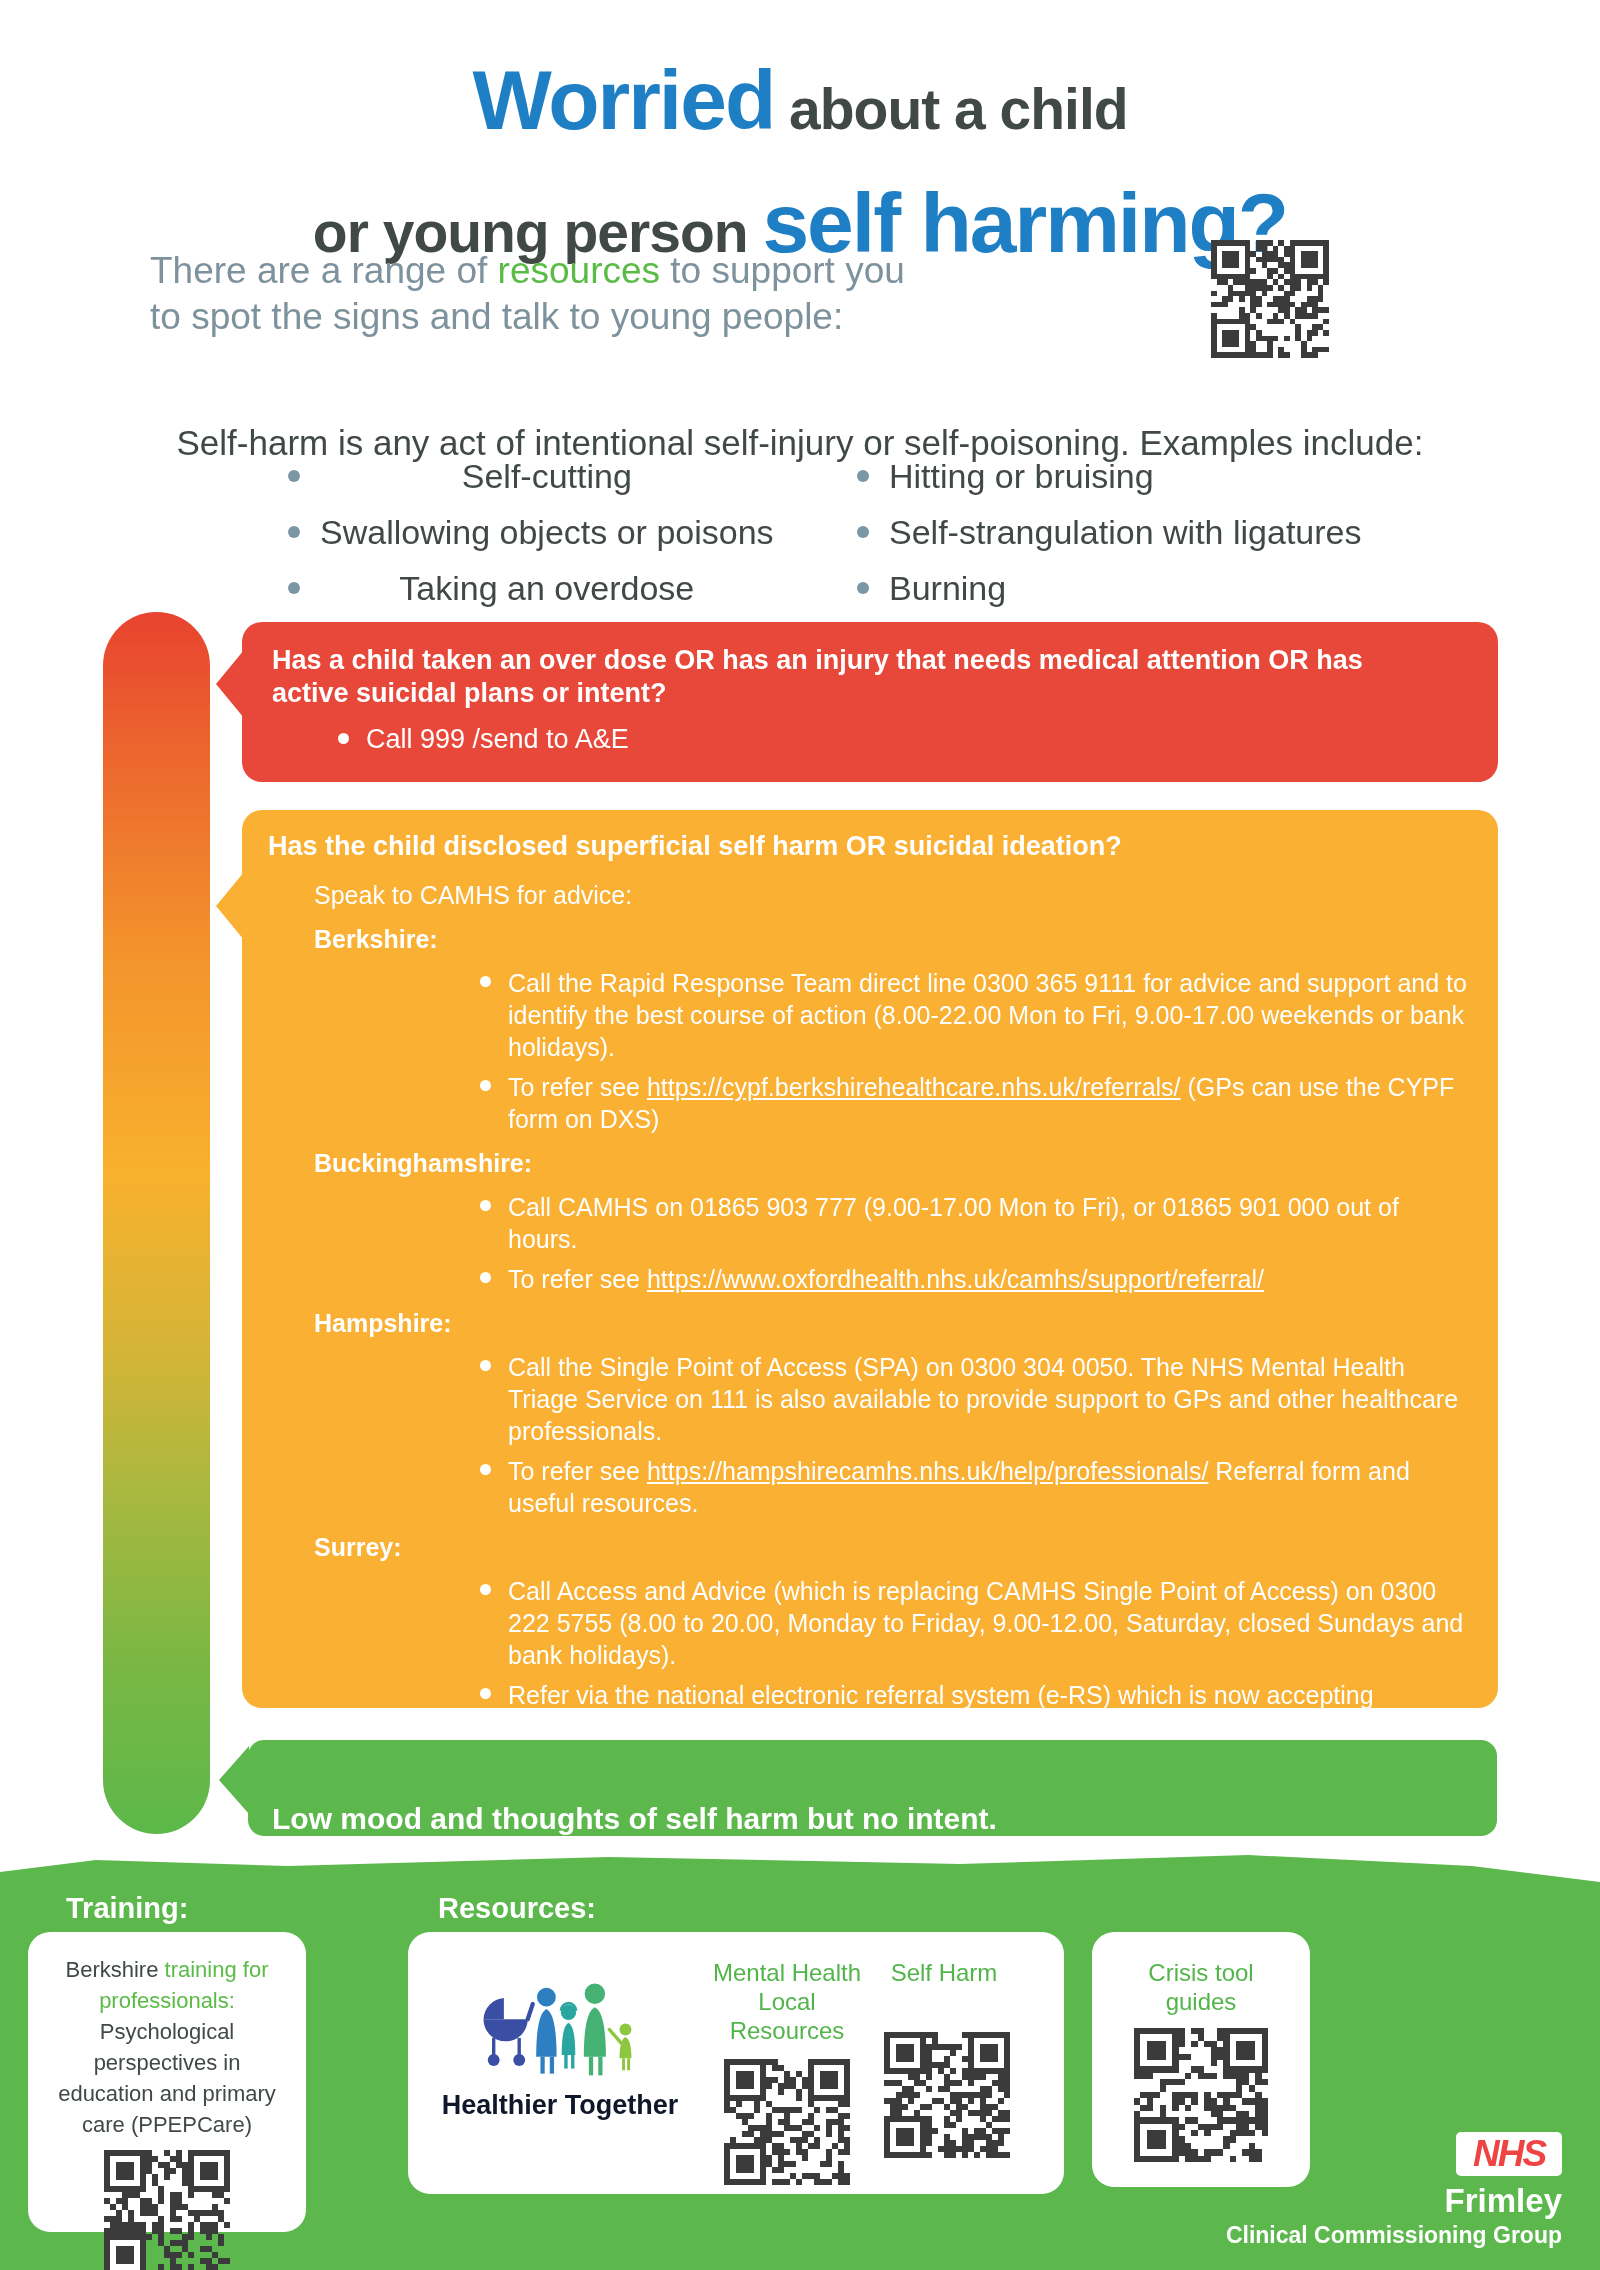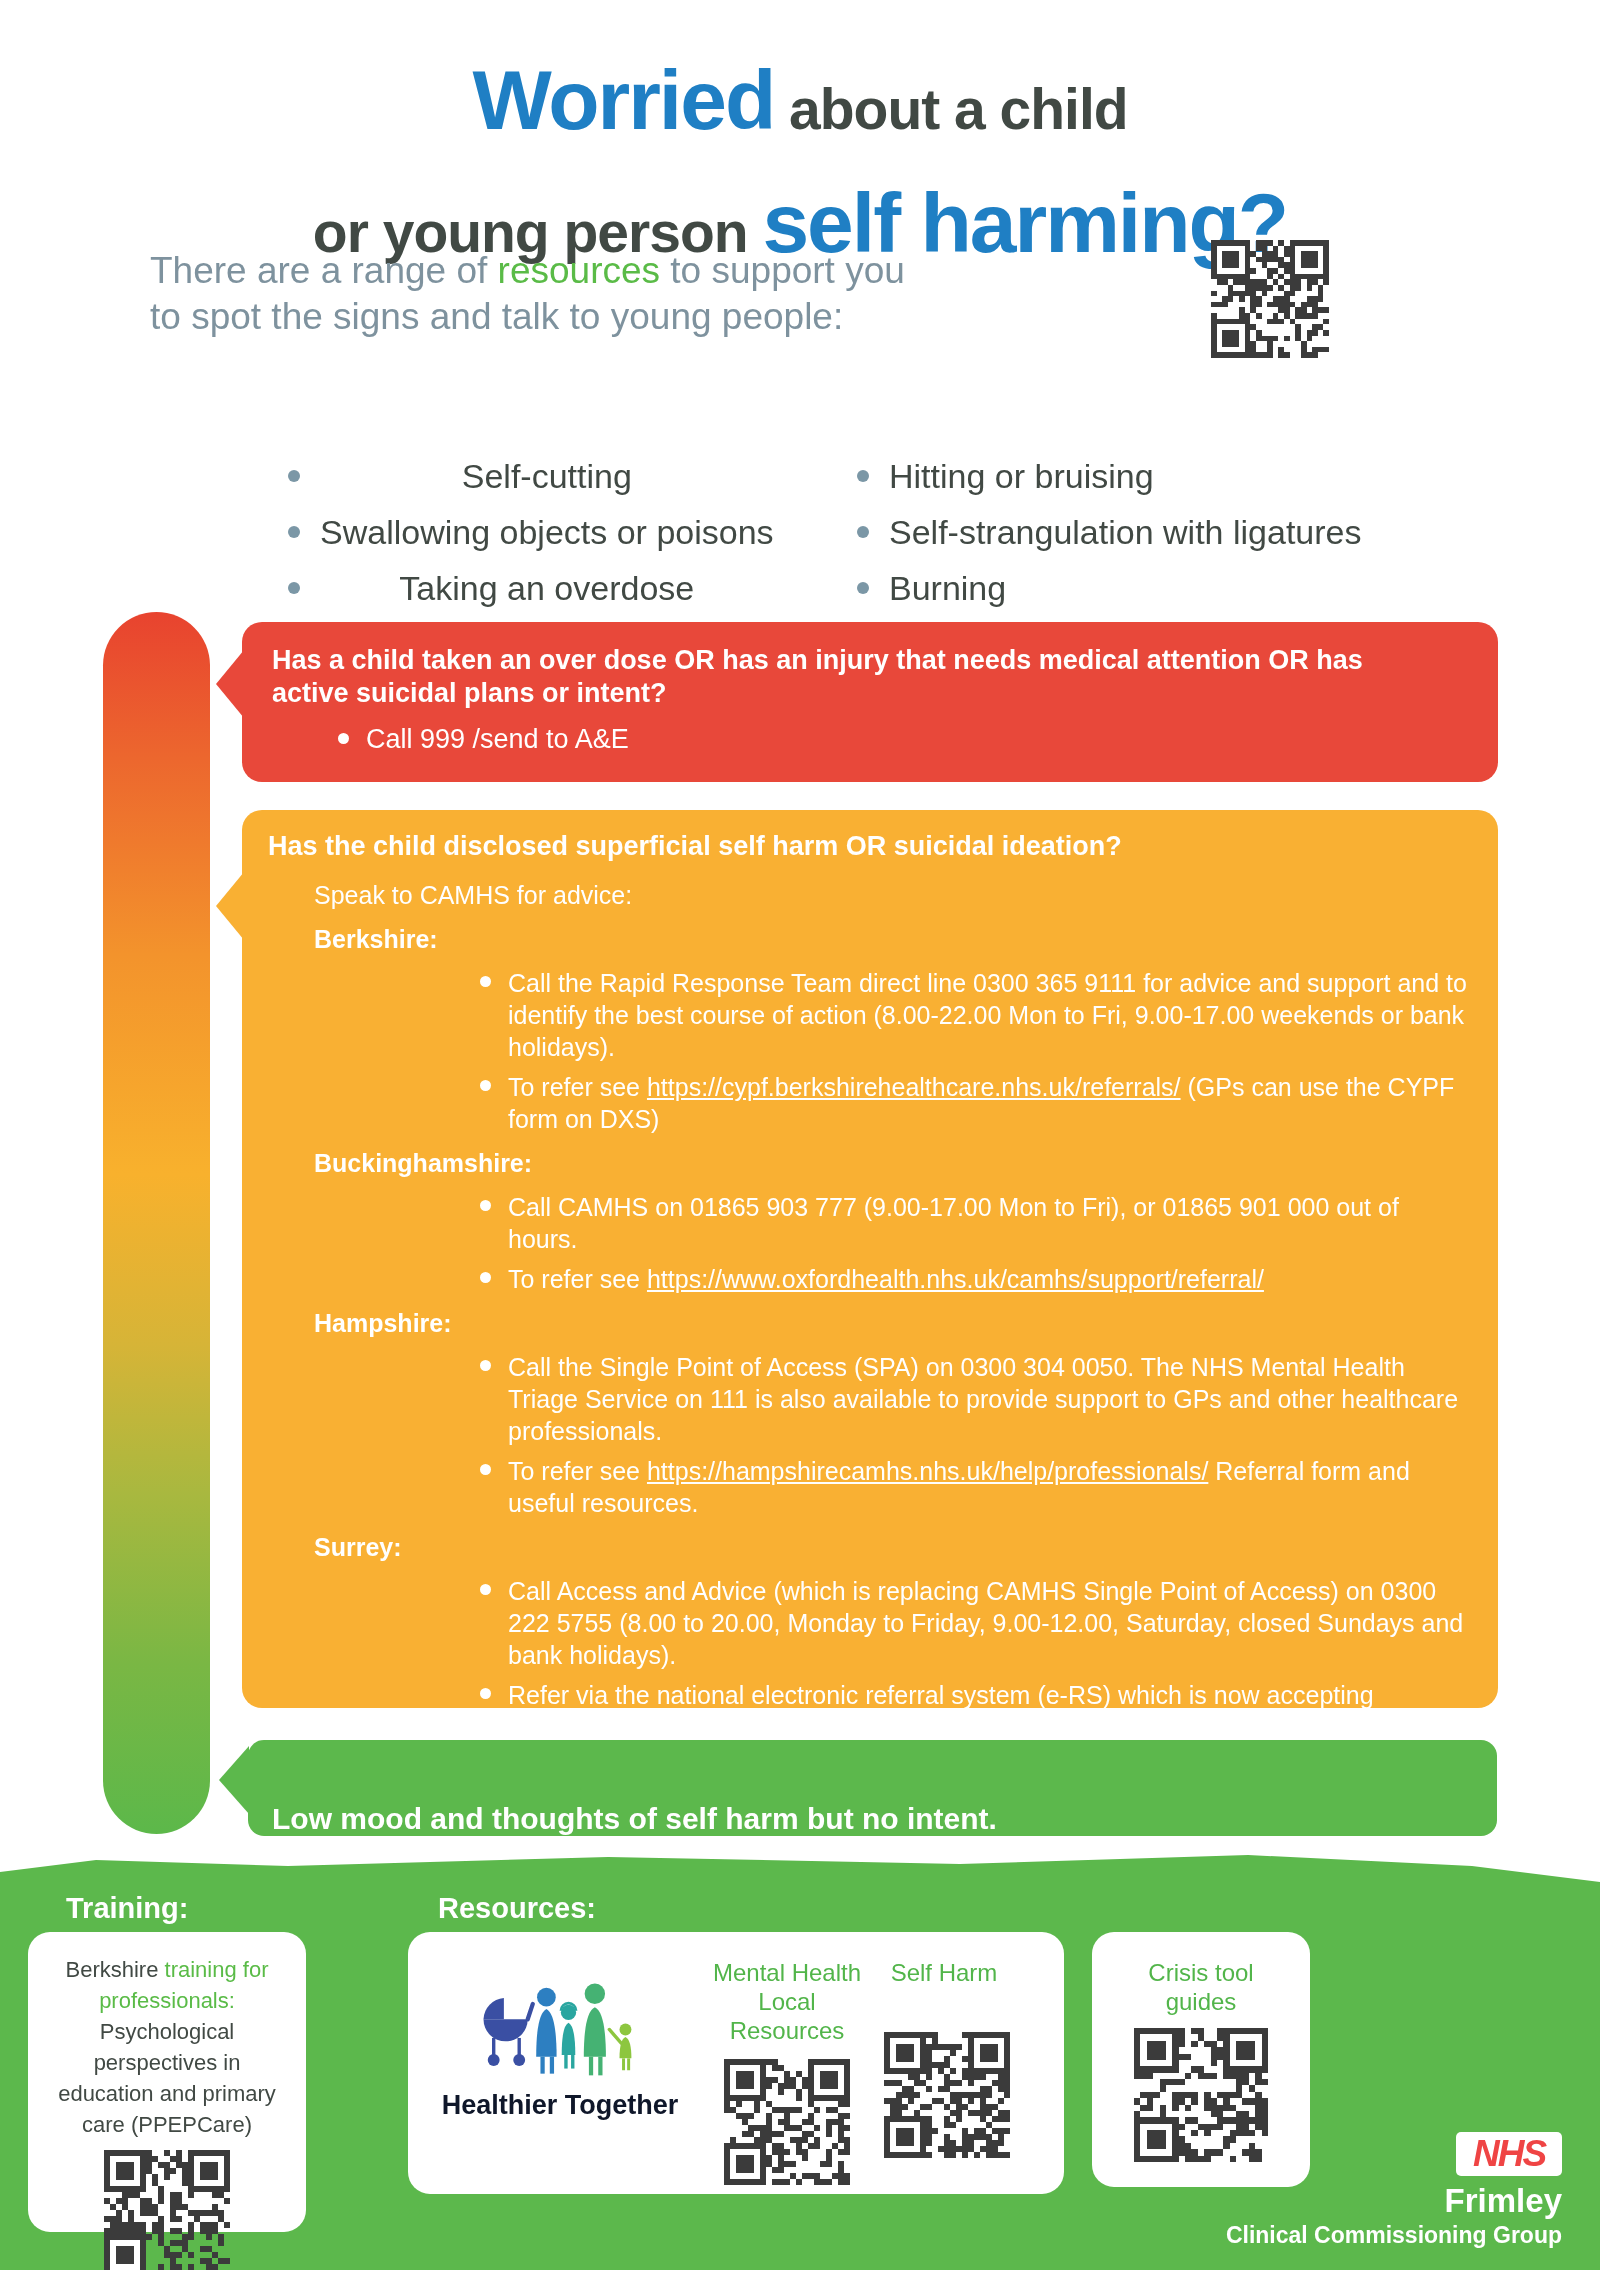--- a/index.html
+++ b/index.html
@@ -254,20 +254,21 @@
         <rect x="9" y="20" width="1" height="1"></rect>
         <rect x="10" y="20" width="1" height="1"></rect>
         <rect x="12" y="20" width="1" height="1"></rect>
         <rect x="13" y="20" width="1" height="1"></rect>
         <rect x="16" y="20" width="1" height="1"></rect>
         <rect x="17" y="20" width="1" height="1"></rect>
         <rect x="18" y="20" width="1" height="1"></rect>
       </svg>
     </div>
 
+  <p class="definition">Self-harm is any act of intentional self-injury or self-poisoning. Examples include:</p>
 
   <ul class="examples-col col1">
     <li>Self-cutting</li>
     <li>Swallowing objects or poisons</li>
     <li>Taking an overdose</li>
   </ul>
   <ul class="examples-col col2">
     <li>Hitting or bruising</li>
     <li>Self-strangulation with ligatures</li>
     <li>Burning</li>

